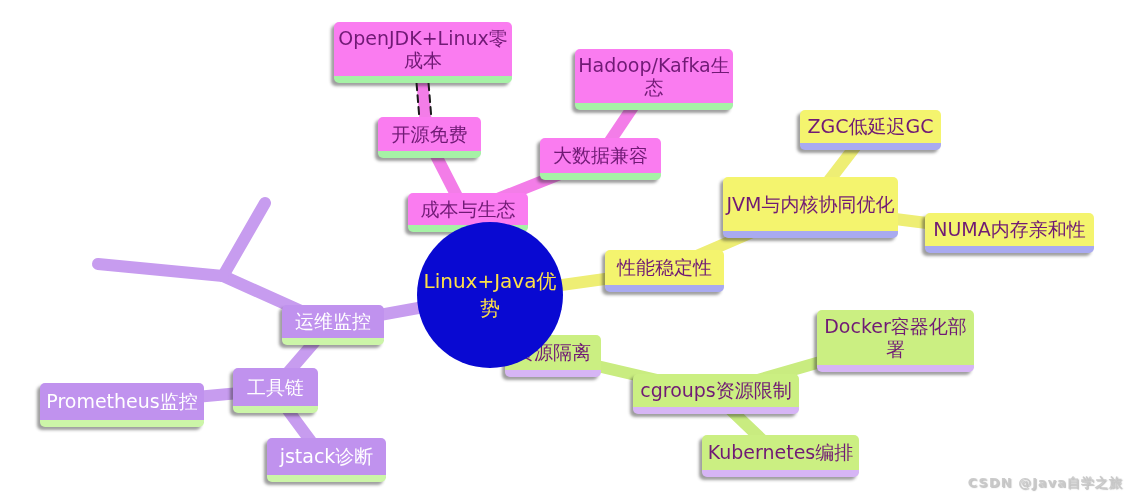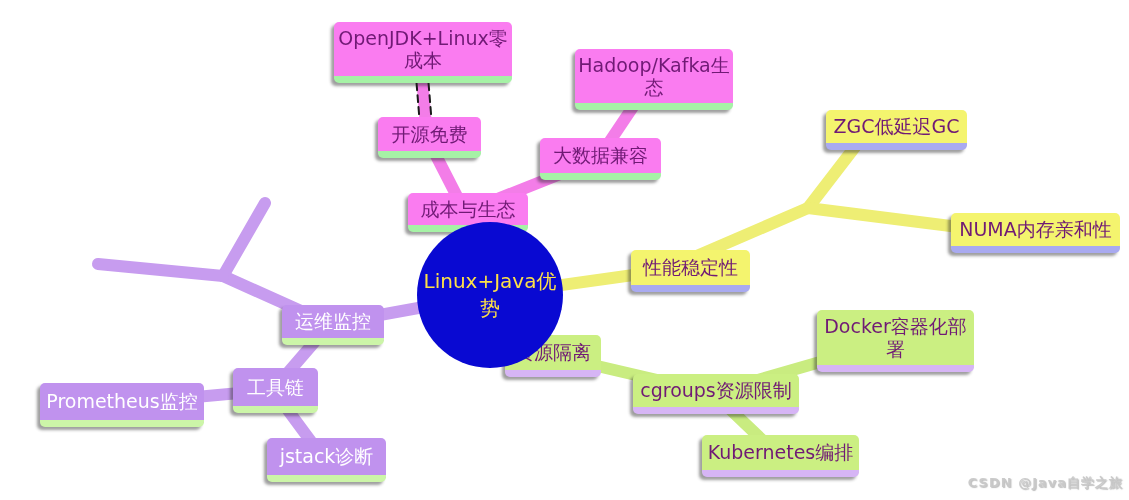--- a/index.html
+++ b/index.html
@@ -15,21 +15,21 @@
     position:absolute;
     display:flex;align-items:center;justify-content:center;
     text-align:center;
     font-size:19px;line-height:1.18;
     color:#701a75;
     border-radius:5px;
     box-shadow:-3px 3px 3px rgba(40,40,40,0.45);
     padding:0 3px;box-sizing:content-box;
   }
   .pink  {background:#fa7cf0;border-bottom:7px solid #a6f2a6;}
-  .yellow{background:#f4f46e;border-bottom:7px solid #a9aaf0;margin-left:26px;}
+  .yellow{background:#f4f46e;border-bottom:7px solid #a9aaf0;}
   .green {background:#cbef82;border-bottom:7px solid #d6b5f5;}
   .purple{background:#c092ee;border-bottom:7px solid #ccf5a8;color:#ffffff;}
   .center-node{
     position:absolute;
     display:flex;align-items:center;justify-content:center;
     border-radius:50%;
     background:#0909d2;color:#fde047;
     font-size:20px;text-align:center;
   }
   .watermark{
@@ -69,20 +69,21 @@
       <line x1="273" y1="390" x2="324" y2="459" stroke="#c79cef" stroke-width="12" stroke-linecap="round"></line>
     </svg>
 
   <div class="node pink" style="left:334px;top:22px;width:172px;height:54px;">OpenJDK+Linux零成本</div>
   <div class="node pink" style="left:378px;top:117px;width:97px;height:34px;">开源免费</div>
   <div class="node pink" style="left:575px;top:49px;width:152px;height:54px;">Hadoop/Kafka生态</div>
   <div class="node pink" style="left:540px;top:138px;width:115px;height:35px;">大数据兼容</div>
   <div class="node pink" style="left:408px;top:193px;width:114px;height:32px;">成本与生态</div>
 
   <div class="node yellow" style="left:605px;top:250px;width:113px;height:35px;">性能稳定性</div>
+  <div class="node yellow" style="left:723px;top:177px;width:169px;height:54px;">JVM与内核协同优化</div>
   <div class="node yellow" style="left:800px;top:110px;width:135px;height:33px;">ZGC低延迟GC</div>
   <div class="node yellow" style="left:925px;top:213px;width:163px;height:33px;">NUMA内存亲和性</div>
 
   <div class="node green" style="left:505px;top:335px;width:90px;height:35px;">资源隔离</div>
   <div class="node green" style="left:633px;top:374px;width:160px;height:33px;">cgroups资源限制</div>
   <div class="node green" style="left:817px;top:310px;width:151px;height:55px;">Docker容器化部署</div>
   <div class="node green" style="left:702px;top:435px;width:151px;height:35px;">Kubernetes编排</div>
 
   <div class="node purple" style="left:282px;top:305px;width:96px;height:33px;">运维监控</div>
   <div class="node purple" style="left:233px;top:368px;width:79px;height:38px;">工具链</div>

